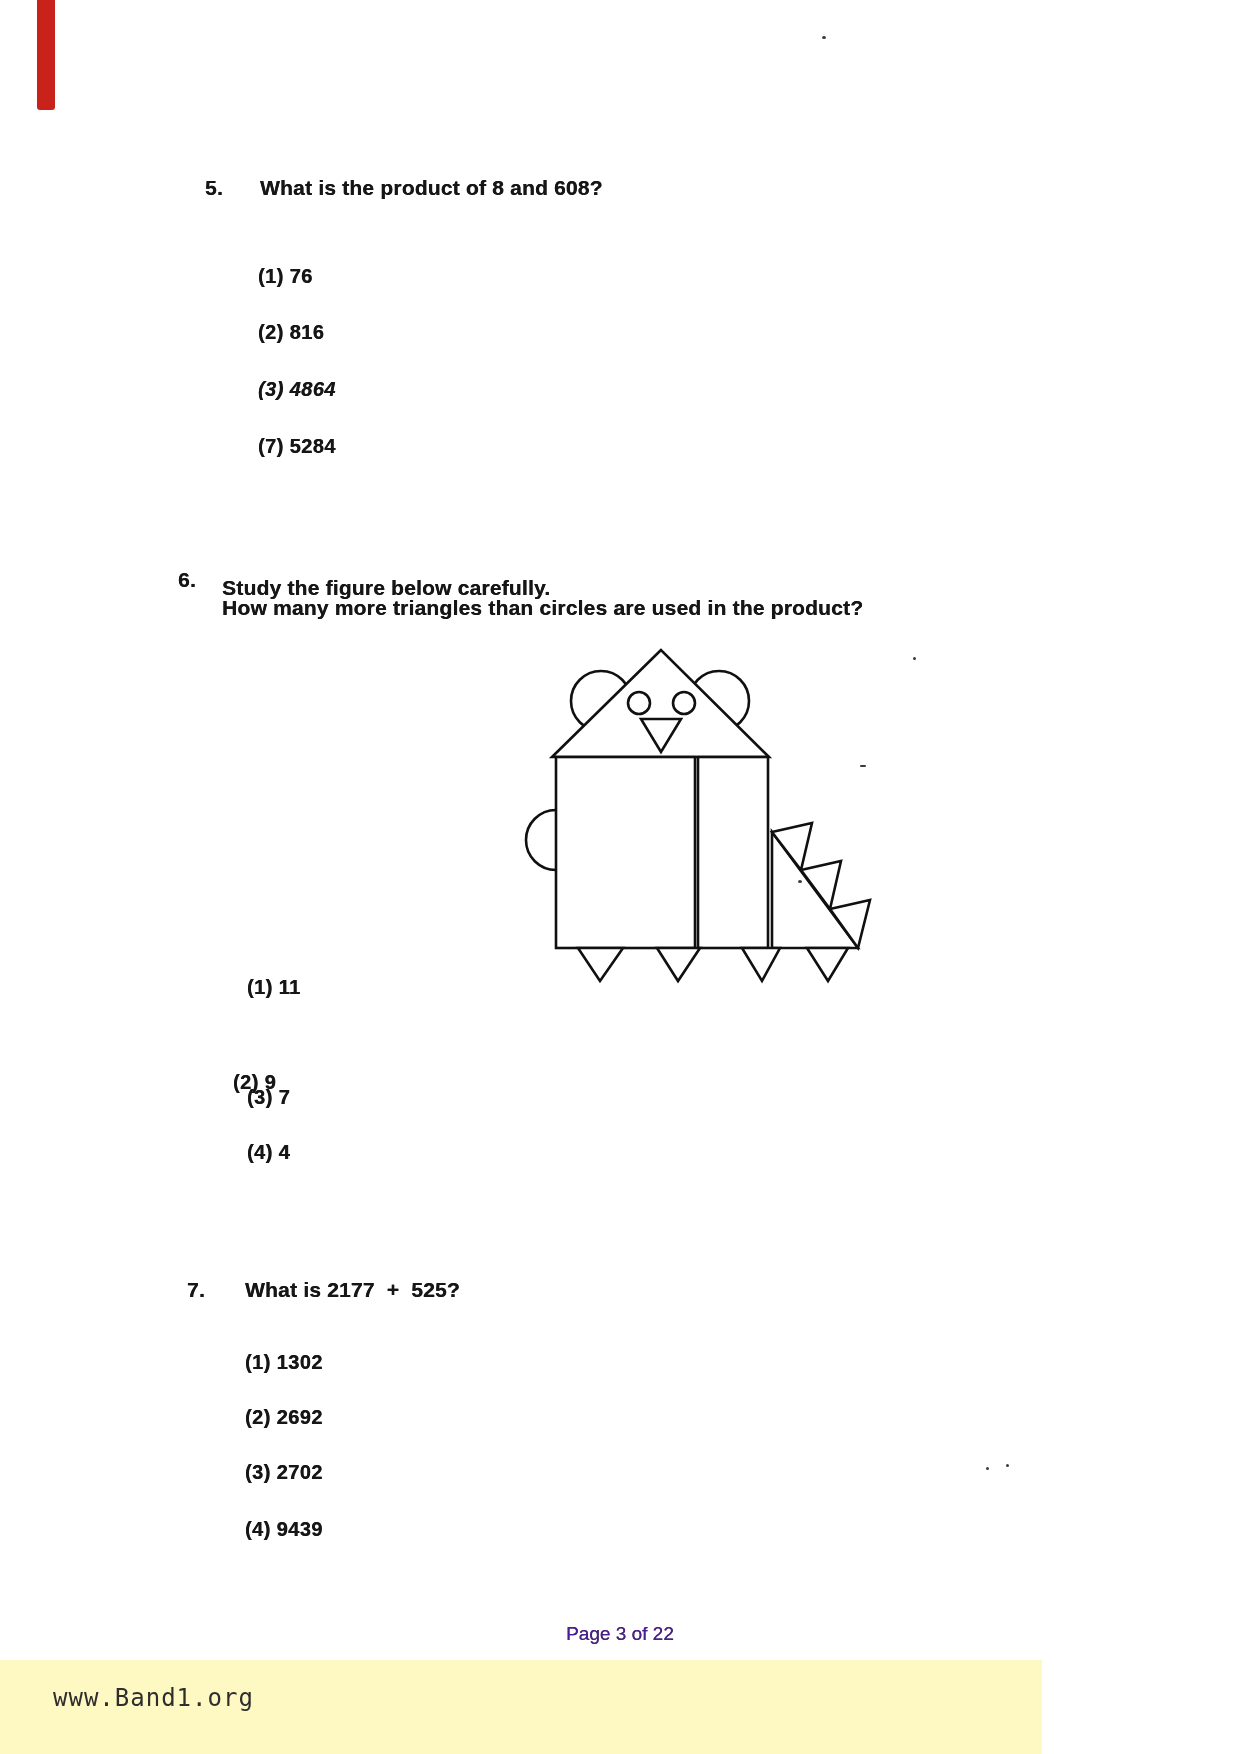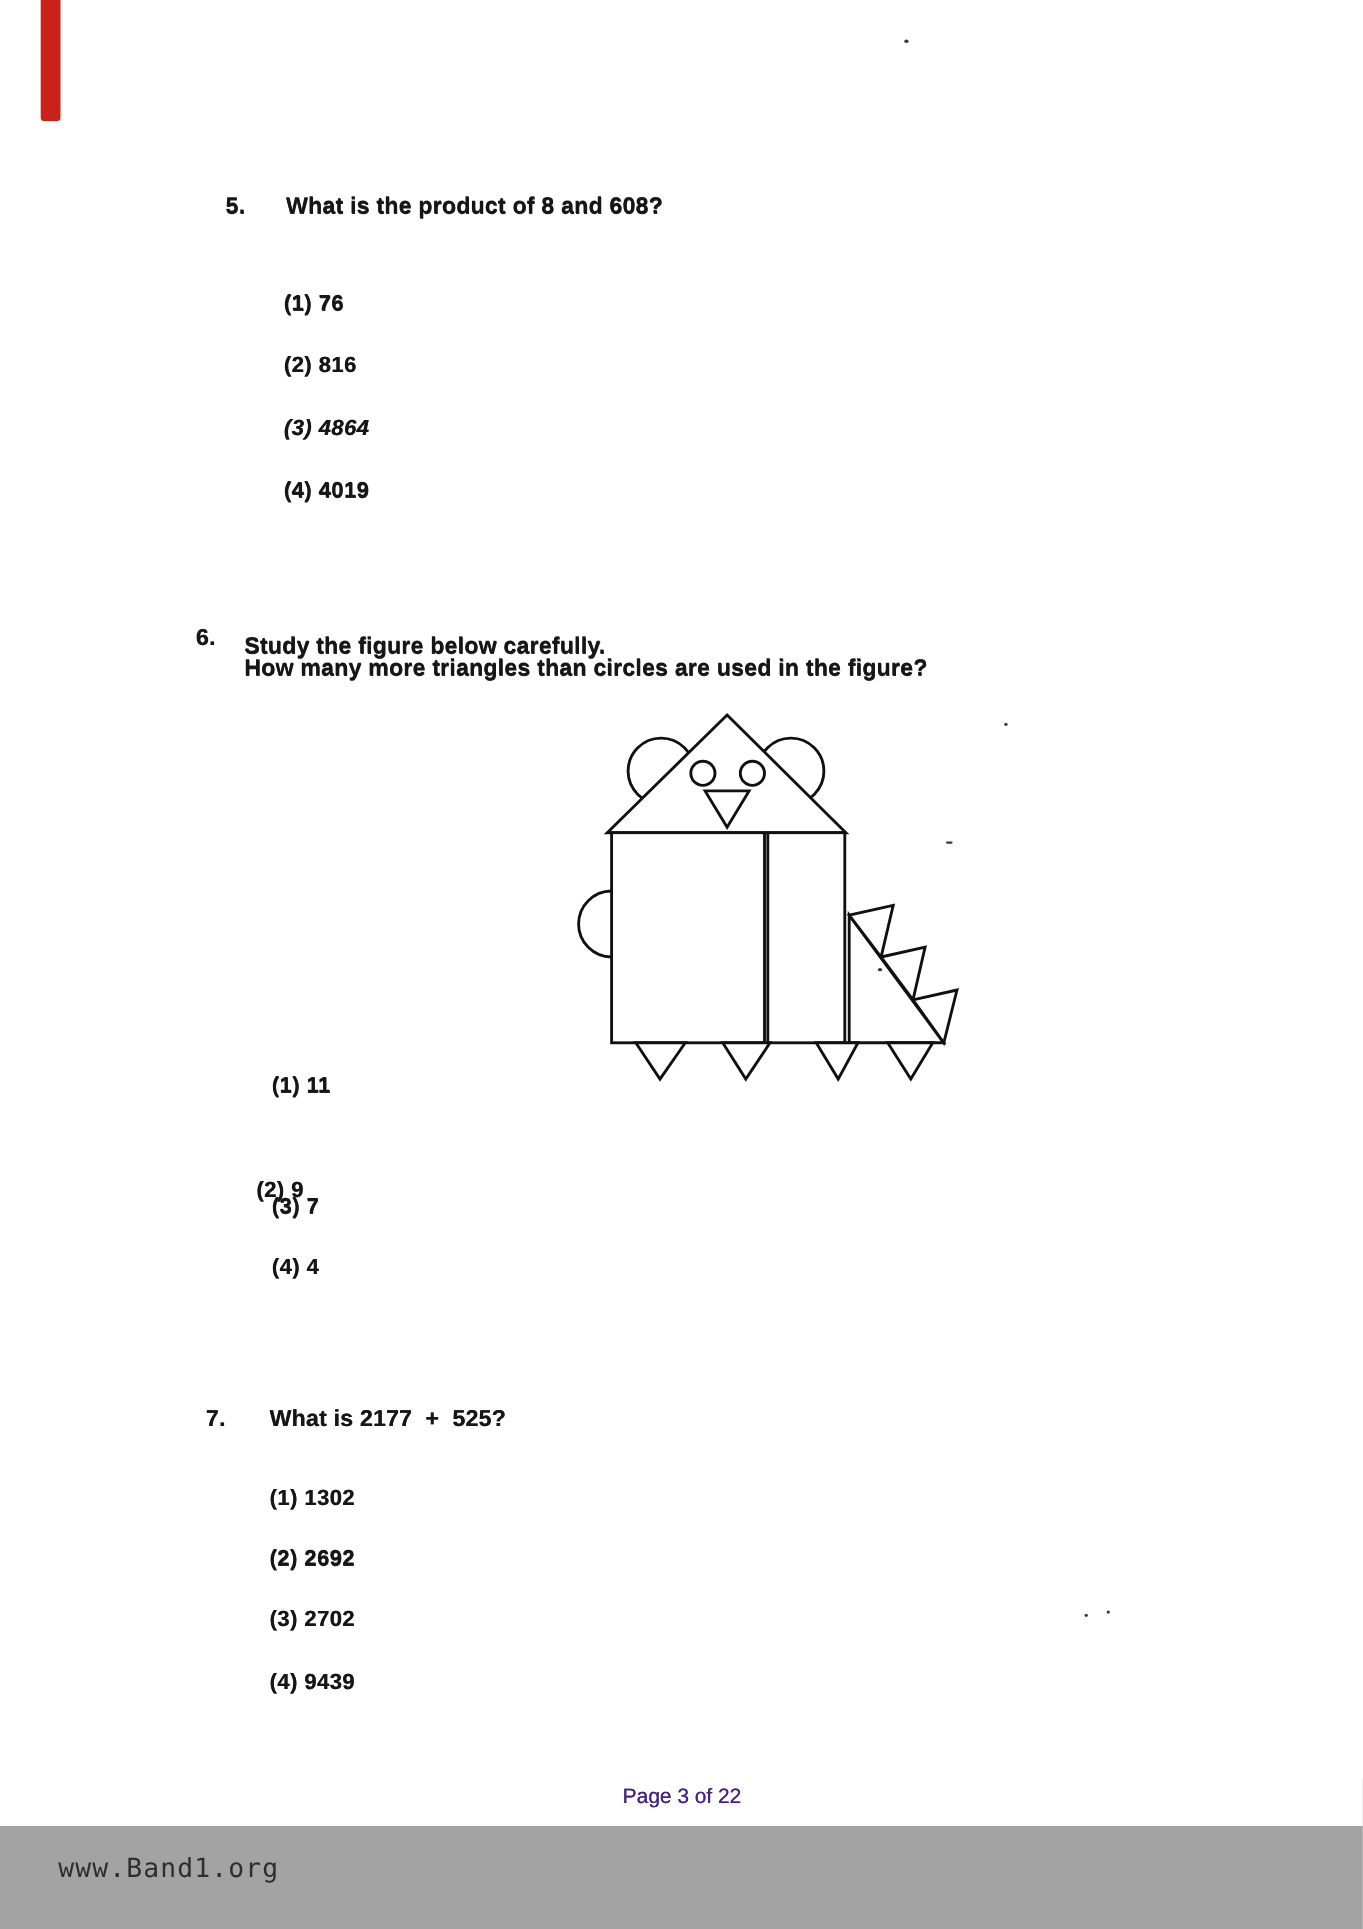--- a/index.html
+++ b/index.html
@@ -36,22 +36,22 @@
   .page-footer{
     position:absolute;
     top:1623px;left:566px;
     font-size:19px;font-weight:500;
     color:#4c1d95;
     text-shadow:0.2px 0.2px 0 #333;
     white-space:pre;
   }
   .footer-band{
     position:absolute;
-    left:0;top:1660px;width:1239px;height:94px;
-    background:#a3a3a3;
+    left:0;top:1660px;width:1042px;height:94px;
+    background:#fef9c3;
   }
   .watermark{
     position:absolute;
     left:53px;top:24px;
     font-family:"DejaVu Sans Mono","Liberation Mono",monospace;
     font-size:24px;
     color:#2e2e2e;
     letter-spacing:1px;
     white-space:pre;
   }
@@ -77,25 +77,25 @@
 
 <div class="page">
 
   <div class="red-mark"></div>
 
   <div class="qnum" style="left:205px;top:176px;">5.</div>
   <div class="qtext" style="left:260px;top:176px;">What is the product of 8 and 608?</div>
   <div class="opt" style="left:258px;top:265px;">(1) 76</div>
   <div class="opt" style="left:258px;top:321px;">(2) 816</div>
   <div class="opt" style="left:258px;top:378px;font-style:italic;">(3) 4864</div>
-  <div class="opt" style="left:258px;top:435px;">(4) 4019</div>
+  <div class="opt" style="left:258px;top:435px;">(7) 5284</div>
 
   <div class="qnum" style="left:178px;top:568px;">6.</div>
   <div class="qtext" style="left:222px;top:576px;">Study the figure below carefully.</div>
-  <div class="qtext" style="left:222px;top:596px;">How many more triangles than circles are used in the figure?</div>
+  <div class="qtext" style="left:222px;top:596px;">How many more triangles than circles are used in the product?</div>
 
   <svg class="figure-svg" viewBox="505 615 380 385">
 
     <circle cx="601" cy="701" r="30"></circle>
     <circle cx="719" cy="701" r="30"></circle>
 
     <circle cx="556" cy="840" r="30"></circle>
 
     <polygon points="661,650 552,757 769,757"></polygon>
 

